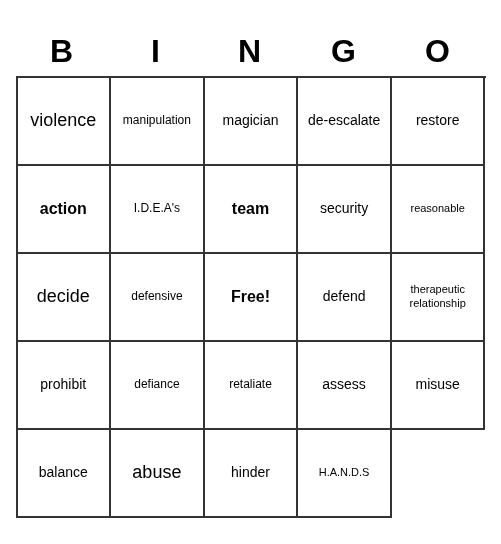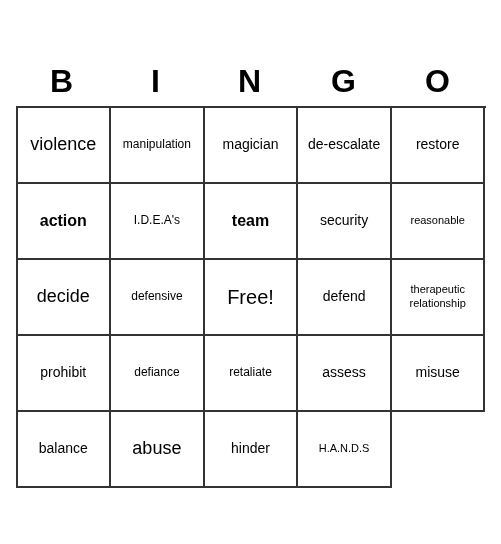--- a/index.html
+++ b/index.html
@@ -39,21 +39,21 @@
     .bingo-grid {
       display: grid;
       grid-template-columns: repeat(5, 1fr);
       border-left: 2px solid #333;
       border-top: 2px solid #333;
     }
 
     .bingo-cell {
       border-right: 2px solid #333;
       border-bottom: 2px solid #333;
-      height: 76px;
+      height: 88px;
       display: flex;
       align-items: center;
       justify-content: center;
       text-align: center;
       padding: 4px;
     }
 
     .cell-text {
       line-height: 1.2;
     }
@@ -74,22 +74,22 @@
     .size-sm {
       font-size: 12px;
       text-align: right;
     }
 
     .size-xs {
       font-size: 11px;
     }
 
     .free-cell {
-      font-size: 20px;
-      font-weight: normal;
+      font-size: 16px;
+      font-weight: bold;
     }
   </style>
 </head>
 <body>
 
 <div class="bingo-card">
   <div class="bingo-header">
   <div class="bingo-header-cell">B</div>
       <div class="bingo-header-cell">I</div>
       <div class="bingo-header-cell">N</div>

